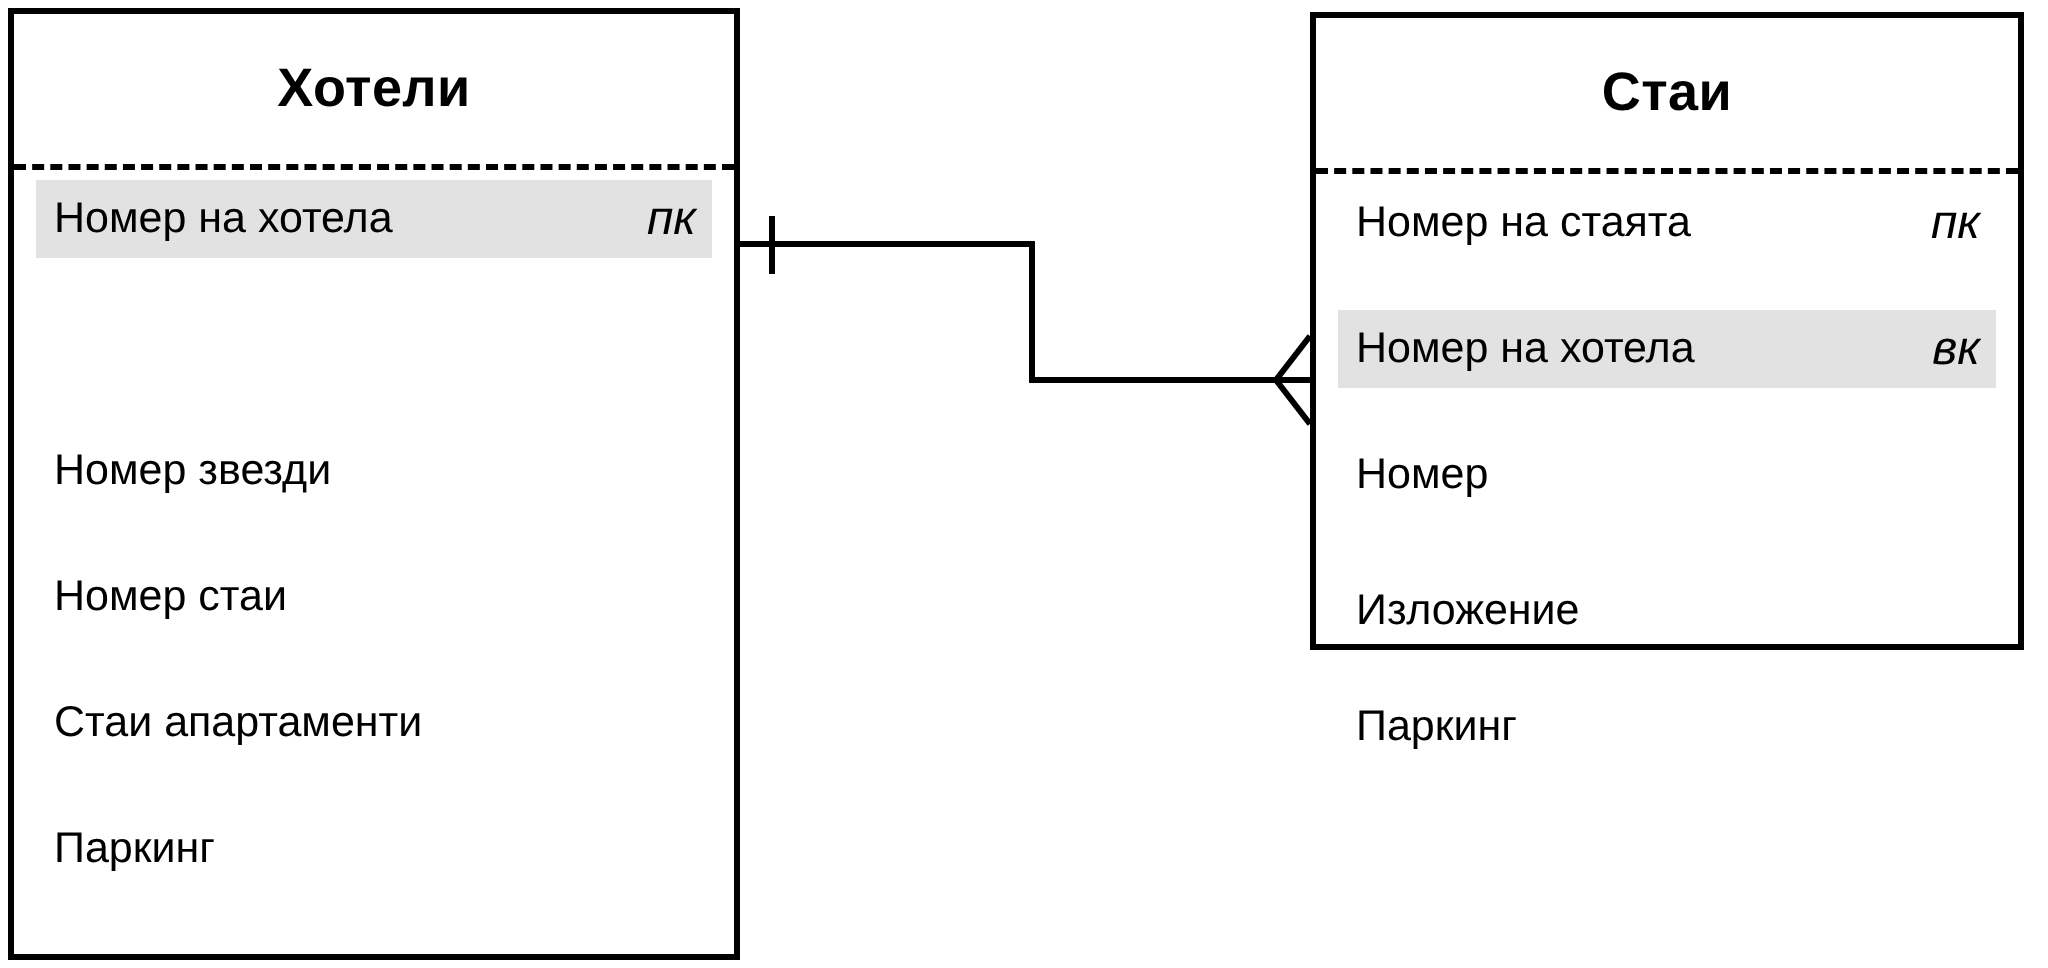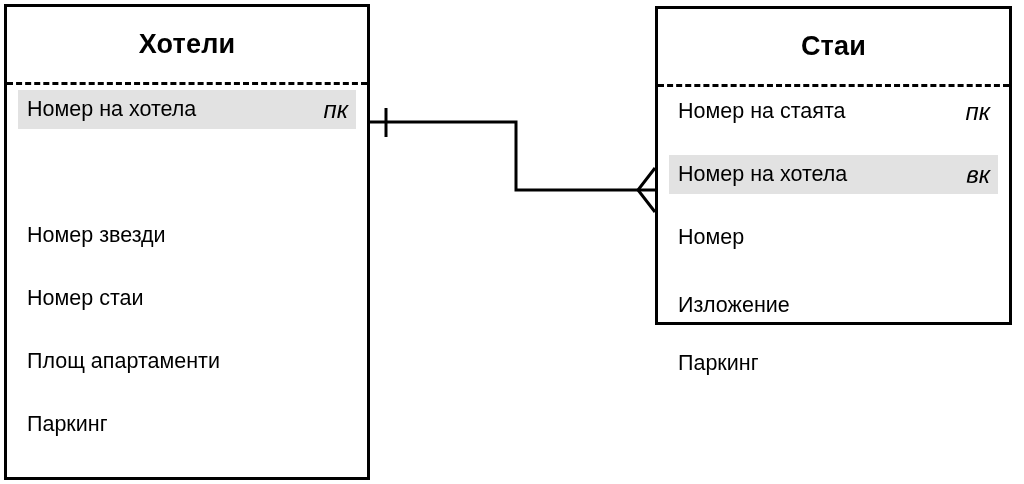--- a/index.html
+++ b/index.html
@@ -124,21 +124,21 @@
         </div>
         <div class="attr-row" style="top: 128px; height: 39px;">
           <span class="attr-name">Номер звезди</span>
           <span class="attr-key"></span>
         </div>
         <div class="attr-row" style="top: 191px; height: 39px;">
           <span class="attr-name">Номер стаи</span>
           <span class="attr-key"></span>
         </div>
         <div class="attr-row" style="top: 254px; height: 39px;">
-          <span class="attr-name">Площ апартаменти</span>
+          <span class="attr-name">Стаи апартаменти</span>
           <span class="attr-key"></span>
         </div>
         <div class="attr-row" style="top: 317px; height: 39px;">
           <span class="attr-name">Паркинг</span>
           <span class="attr-key"></span>
         </div>
       </div>
   </div>
 
   <div class="entity" id="entity-rooms">

